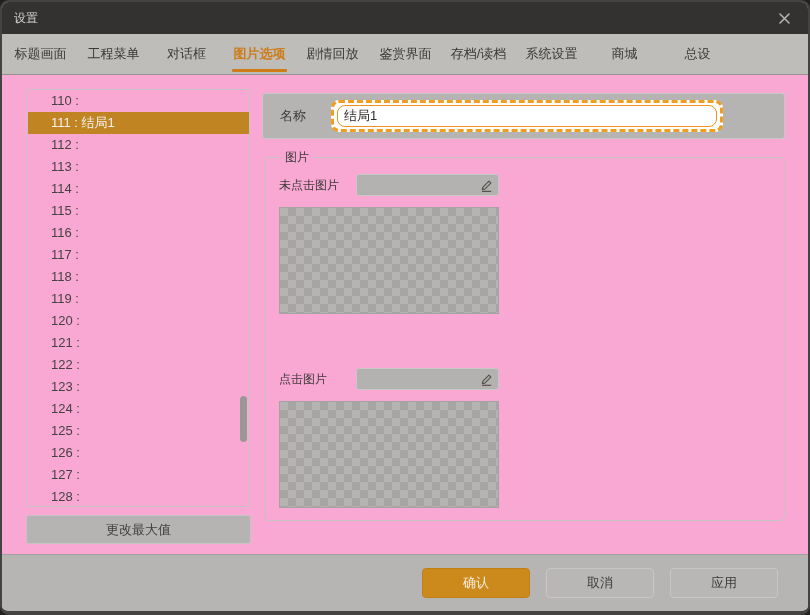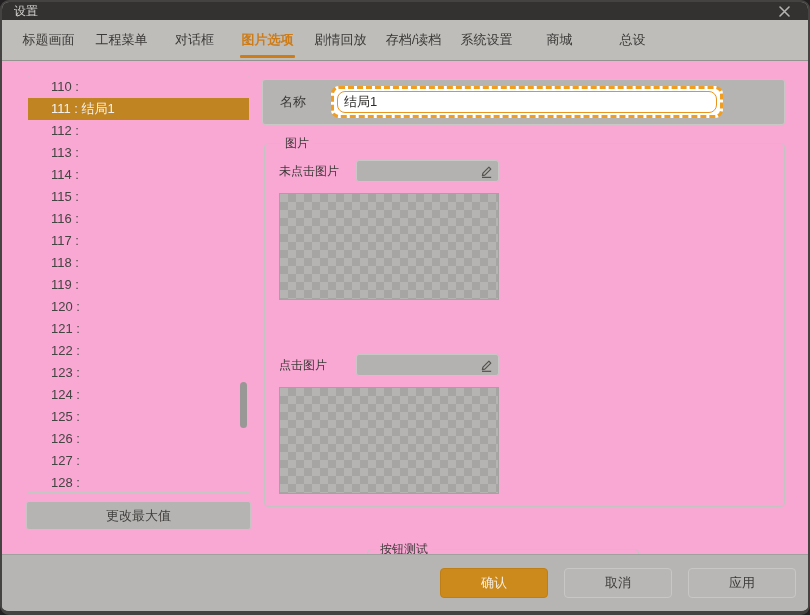--- a/index.html
+++ b/index.html
@@ -2,26 +2,26 @@
 <html><head>
 <meta charset="utf-8">
 <style>
   * { margin:0; padding:0; box-sizing:border-box; }
   html,body { width:810px; height:615px; background:#222020; overflow:hidden;
               font-family:"Liberation Sans","DejaVu Sans",sans-serif; }
   .window { position:absolute; inset:0; background:#b1afad;
             border:2px solid #454341; border-bottom-width:4px; border-radius:9px;
             overflow:hidden; display:flex; flex-direction:column; }
   
-  .titlebar { height:18px; flex:none; background:#343230; display:flex; align-items:center; padding:0 12px;gap:24px; }
+  .titlebar { height:32px; flex:none; background:#343230; display:flex; align-items:center; padding:0 12px;gap:24px; }
   .titlebar .title { color:#d6d4d2; font-size:12px; }
   .close-btn { margin-left:auto; width:24px; height:22px; display:flex; align-items:center; justify-content:center; cursor:pointer; }
   
   .tabbar { height:41px; flex:none; background:#bfbdba; border-bottom:1px solid #95938f;
-            display:flex; align-items:stretch; padding-left:10px; }
+            display:flex; align-items:stretch; padding-left:2px; }
   .tab { width:73px; display:flex; align-items:center; justify-content:center;
          font-size:13px; color:#3b3937; cursor:pointer; position:relative; }
   .tab.selected { color:#cd7c18; font-weight:bold; }
   .tab.selected::after { content:""; position:absolute; left:9px; right:9px; bottom:2px;
                          height:3px; background:#cd7c18; border-radius:1px; }
   
   .content { flex:1; display:flex; min-height:0; background:#f9a8d4; }
   .left-col { width:258px; flex:none; padding:14px 0 0 25px; }
   .listbox { width:223px; height:418px; border:1px solid #c7c5c3; border-radius:2px;
              position:relative; overflow:hidden; }
@@ -54,21 +54,21 @@
   .file-input .val { flex:1; font-size:12px; color:#3c3a38; overflow:hidden; }
   .checker { width:220px; height:107px; border:1px solid #a5a3a1; background-color:#b6b4b2;
     background-image:
       linear-gradient(45deg,#a7a5a3 25%,transparent 25%,transparent 75%,#a7a5a3 75%),
       linear-gradient(45deg,#a7a5a3 25%,transparent 25%,transparent 75%,#a7a5a3 75%);
     background-size:16px 16px; background-position:0 0,8px 8px; }
   .btn-test-group { margin:34px 0 0 105px; width:272px; padding:3px 6px 5px 6px; }
   .btn-test-group .checker { width:258px; height:117px; }
   
   .footer { flex:none; height:57px; background:#b7b5b3; border-top:1px solid #a2a09e;
-            display:flex; align-items:center; justify-content:flex-end; padding:0 12px; gap:16px; }
+            display:flex; align-items:center; justify-content:flex-end; padding:0 30px; gap:16px; }
   .btn { width:108px; height:30px; border-radius:4px; font-size:13px;
          display:flex; align-items:center; justify-content:center; cursor:pointer; font-family:inherit; }
   .btn.primary { background:#cd8a1c; border:1px solid #c07f15; color:#f7efe3; }
   .btn.secondary { background:#b9b7b5; border:1px solid #c9c7c5; color:#3e3c3a; }
   .icon svg { display:block; }
 </style>
 </head>
 <body>
 
 <div class="window">
@@ -83,20 +83,21 @@
       </span>
     </span>
   </div>
 
   <div class="tabbar">
       <div class="tab">标题画面</div>
       <div class="tab">工程菜单</div>
       <div class="tab">对话框</div>
       <div class="tab selected">图片选项</div>
       <div class="tab">剧情回放</div>
+      <div class="tab">鉴赏界面</div>
       <div class="tab">存档/读档</div>
       <div class="tab">系统设置</div>
       <div class="tab">商城</div>
       <div class="tab">总设</div>
     </div>
 
   <div class="content">
 
     <div class="left-col">
       <div class="listbox">

